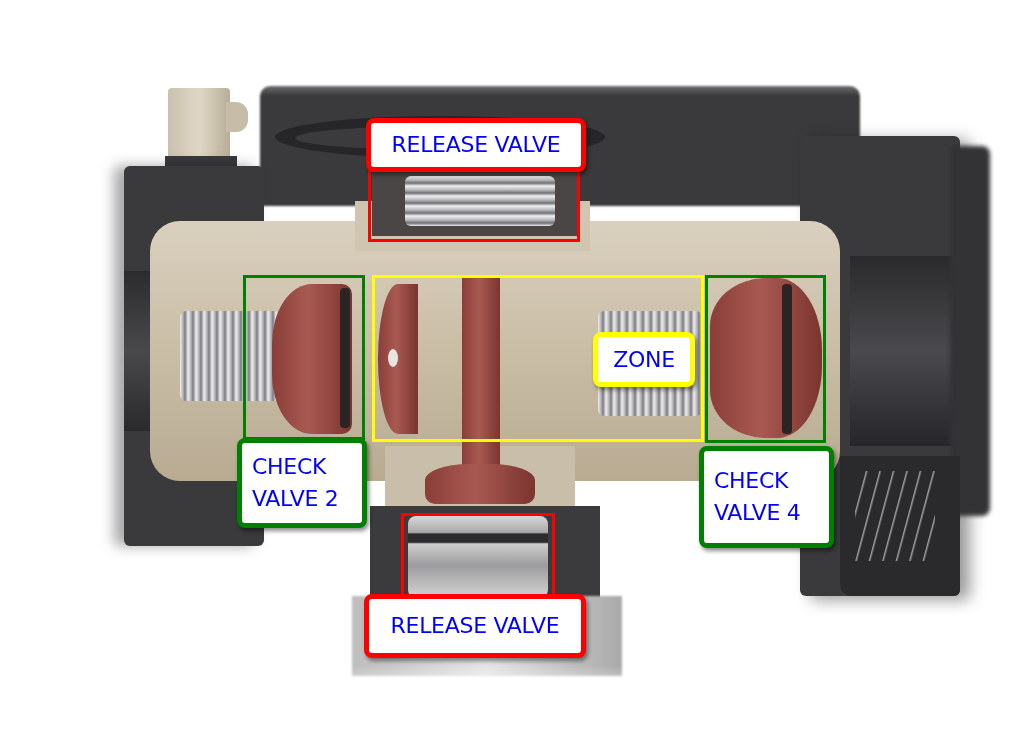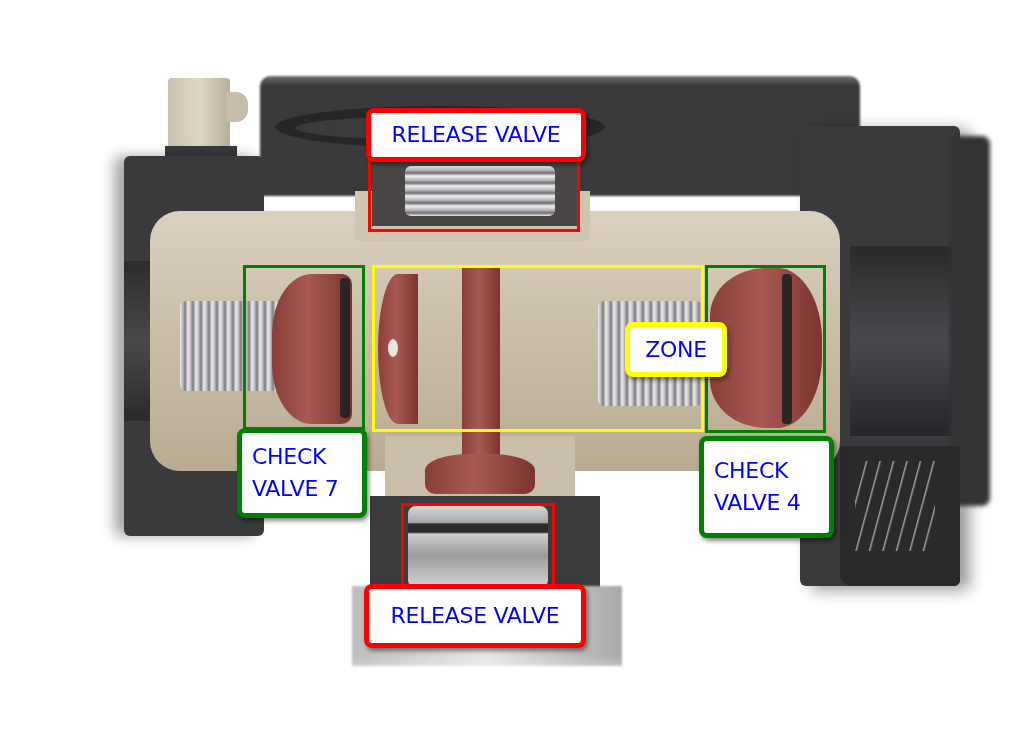--- a/index.html
+++ b/index.html
@@ -1,18 +1,18 @@
 <!DOCTYPE html>
 <html><head>
 <meta charset="utf-8">
 <style>
   html, body { margin:0; padding:0; background:#ffffff; }
   body { width:1024px; height:734px; position:relative; overflow:hidden; font-family:"DejaVu Sans", sans-serif; }
   .abs { position:absolute; }
-  .scene { position:absolute; left:0; top:6px; width:1024px; height:522px; }
+  .scene { position:absolute; left:0; top:16px; width:1024px; height:522px; }
 
   
   .dark { background:#3a3a3c; }
   .darker { background:#2a2a2c; }
   .beige { background:linear-gradient(180deg,#d9d0bf 0%,#cbbfa8 45%,#b8ab92 100%); }
   .beige-flat { background:#cfc5b1; }
   .rust { background:linear-gradient(90deg,#8a3e38 0%,#a85a52 45%,#7c342f 100%); }
   .spring {
     background: repeating-linear-gradient(90deg,#eeeeee 0px,#b4b4b8 3px,#7b7b80 5px,#eeeeee 8px);
   }
@@ -27,21 +27,21 @@
   .frame-yellow { border:3px solid #ffff00; }
 
   .label {
     position:absolute; box-sizing:border-box; background:#ffffff;
     color:#0000ff; font-family:"DejaVu Sans", sans-serif; font-size:22px;
     line-height:1.45; border-radius:8px; box-shadow:2px 3px 4px rgba(0,0,0,0.45);
     display:flex; align-items:center; padding:0 10px; letter-spacing:-0.3px;
   }
   .label-red { border:5px solid #ff0000; justify-content:center; }
   .label-green { border:5px solid #008000; align-items:center; }
-  .label-yellow { border:5px solid #ffff00; justify-content:center;margin-left:32px; }
+  .label-yellow { border:5px solid #ffff00; justify-content:center; }
   .label .stack { display:flex; flex-direction:column; }
 </style>
 </head>
 <body>
 
 <div class="scene">
 
   <div class="abs dark" style="left:260px;top:70px;width:600px;height:120px;border-radius:10px 10px 0 0;filter:blur(1px);"></div>
   <div class="abs" style="left:120px;top:40px;width:800px;height:40px;background:linear-gradient(180deg,#ffffff,rgba(255,255,255,0));"></div>
   <div class="abs darker" style="left:275px;top:100px;width:330px;height:42px;border-radius:50%;background:#262628;"></div>
@@ -92,21 +92,21 @@
   <div class="frame frame-green" style="left:705px;top:259px;width:121px;height:168px;"></div>
   <div class="frame frame-red" style="left:401px;top:497px;width:154px;height:92px;"></div>
 
   <div class="label label-red" style="left:366px;top:102px;width:220px;height:54px;">
     <span>RELEASE VALVE</span>
   </div>
 
   <div class="label label-green" style="left:237px;top:422px;width:130px;height:90px;">
     <div class="stack">
       <span>CHECK</span>
-      <span>VALVE 7</span>
+      <span>VALVE 2</span>
     </div>
   </div>
 
   <div class="label label-yellow" style="left:593px;top:316px;width:102px;height:55px;">
     <span>ZONE</span>
   </div>
 
   <div class="label label-green" style="left:699px;top:430px;width:135px;height:102px;">
     <div class="stack">
       <span>CHECK</span>

